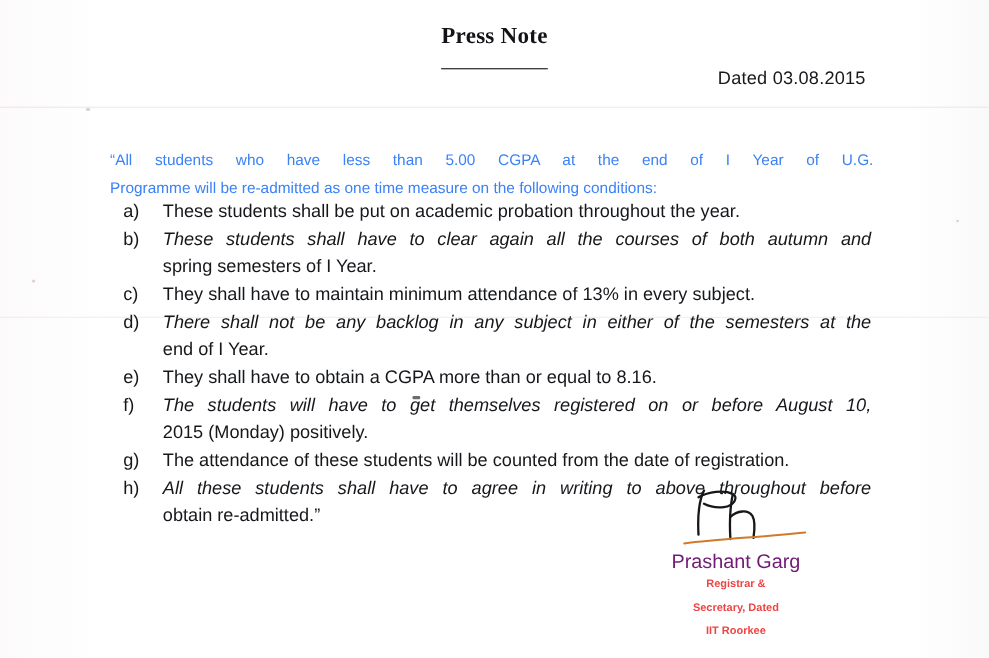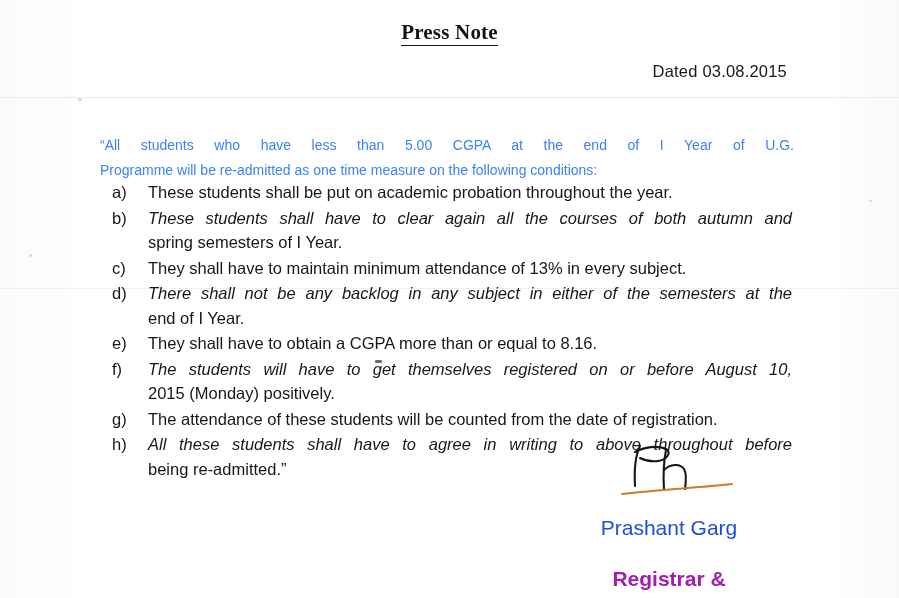--- a/index.html
+++ b/index.html
@@ -63,21 +63,21 @@
     width: 899px;
     text-align: center;
     font-family: "Liberation Serif", serif;
     font-size: 21px;
     font-weight: bold;
     letter-spacing: 0.2px;
     color: #121316;
   }
   .doc-title span.u {
     border-bottom: 1.5px solid #121316;
-    padding-bottom: 1px;
+    padding-bottom: 18px;
   }
 
   
   .doc-date {
     position: absolute;
     top: 62px;
     right: 112px;
     font-size: 16.5px;
     color: #16181b;
     letter-spacing: 0.2px;
@@ -149,30 +149,29 @@
     height: 58px;
     position: relative;
   }
   .signature-mark svg {
     position: absolute;
     left: 50%;
     transform: translateX(-50%);
     top: 0;
   }
   .sign-name {
-    font-size: 21px;
-    color: #1d4ed8;
-    margin-top: 18px;
+    font-size: 18px;
+    color: #701a75;
+    margin-top: 2px;
   }
   .sign-role {
-    font-size: 21px;
+    font-size: 10px;
     font-weight: bold;
-    color: #a21caf;
+    color: #ef4444;
     line-height: 21px;
-    margin-top: 28px;
   }
 </style>
 </head>
 <body>
 
 <div class="scan-page"></div>
 <div class="scan-line-top"></div>
 <div class="scan-line-mid"></div>
 <div class="scan-speck speck-a"></div>
 <div class="scan-speck speck-b"></div>
@@ -243,21 +242,21 @@
       <div class="cond-label">g)</div>
       <div class="cond-text">
         <span class="ln">The attendance of these students will be counted from the date of registration.</span>
       </div>
     </div>
 
     <div class="cond-item">
       <div class="cond-label">h)</div>
       <div class="cond-text">
         <span class="ln stretch">All these students shall have to agree in writing to above throughout before</span>
-        <span class="ln">being re-admitted.”</span>
+        <span class="ln">obtain re-admitted.”</span>
       </div>
     </div>
 
   </div>
 
   <div class="signature-area">
     <div class="signature-mark">
       <svg width="130" height="60" viewBox="0 0 130 60" fill="none" xmlns="http://www.w3.org/2000/svg">
         <path d="M36 6 C32 14, 30 28, 31 46" stroke="#15171a" stroke-width="2.1" stroke-linecap="round"></path>
         <path d="M31 12 C40 7, 54 5, 62 9 C68 12, 63 20, 54 21 C46 22, 40 20, 36 18" stroke="#15171a" stroke-width="2.1" stroke-linecap="round"></path>

